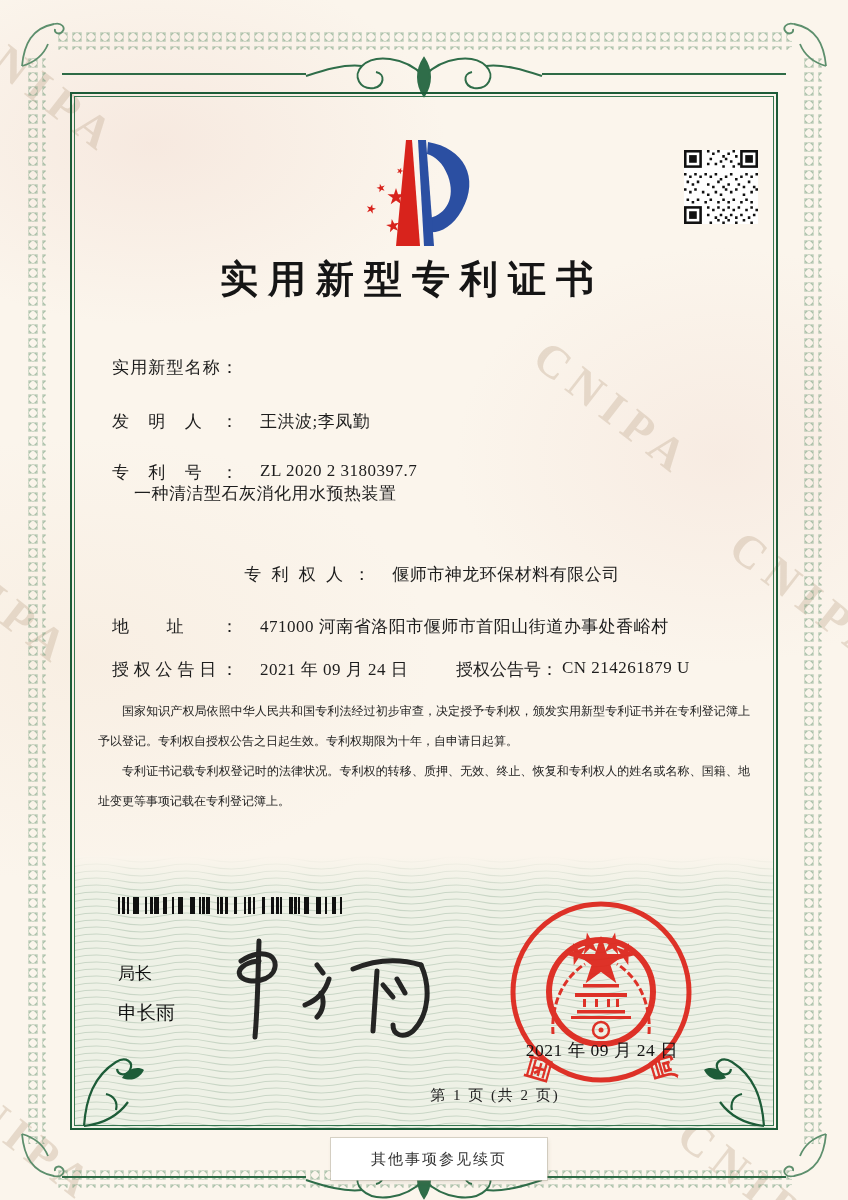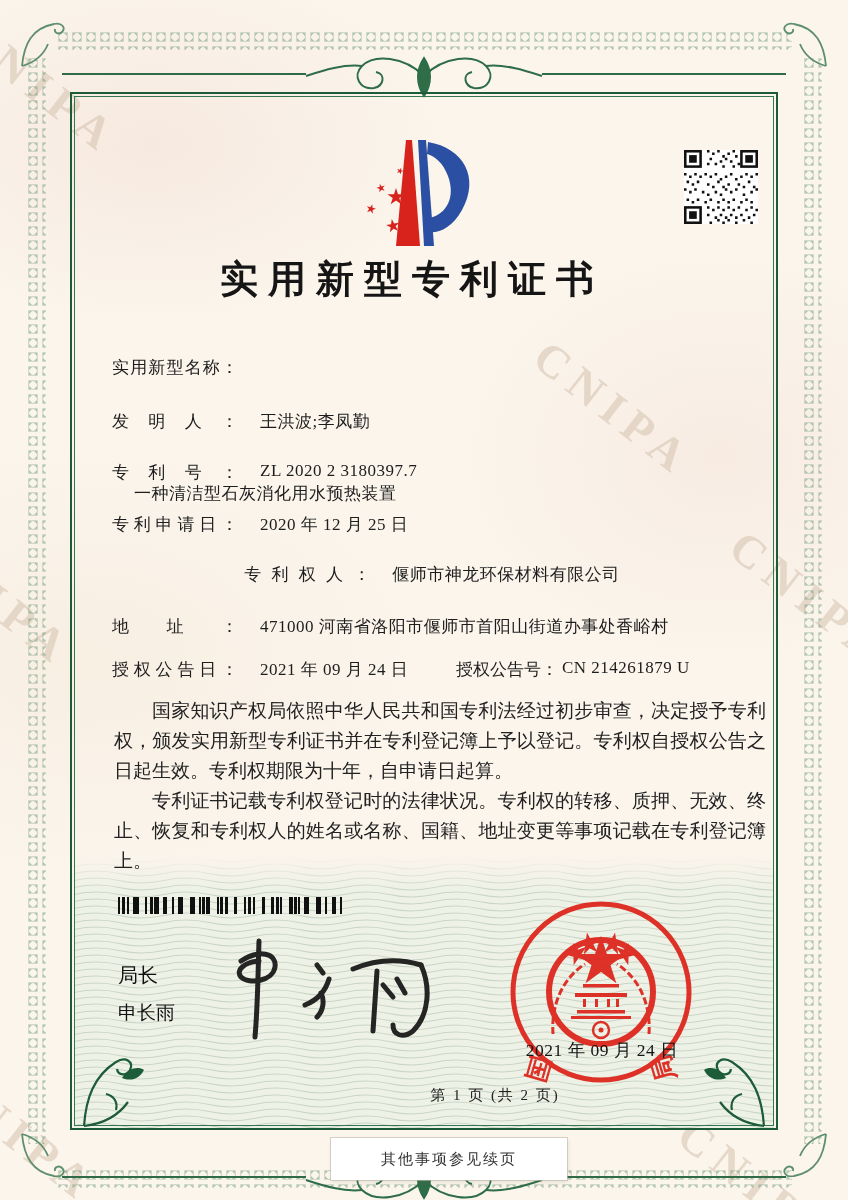--- a/index.html
+++ b/index.html
@@ -46,43 +46,43 @@
   .logo    { position:absolute; z-index:3; left:350px; top:134px; }
   .qr      { position:absolute; z-index:3; left:684px; top:150px; }
   .title   { position:absolute; z-index:3; left:74px; top:254px; width:676px; text-align:center;
              font-size:38px; font-weight:bold; letter-spacing:10px; color:#151515; }
   .frow { position:absolute; z-index:3; left:112px; width:640px; font-size:17px; display:flex; }
   .flabel { display:inline-block; width:126px; text-align:justify; text-align-last:justify; flex:0 0 126px; }
   .fvalue { margin-left:22px; letter-spacing:0.5px; white-space:nowrap; }
   .grant-row { position:absolute; z-index:3; left:112px; top:658px; width:640px; font-size:17px; display:flex; }
   .grant-a { width:344px; display:flex; }
   .grant-b { display:flex; }
-  .body-text { position:absolute; z-index:3; left:114px; top:696px; width:652px;
-               font-size:19px; line-height:30px; text-align:justify; color:#222; }
+  .body-text { position:absolute; z-index:3; left:98px; top:696px; width:652px;
+               font-size:12px; line-height:30px; text-align:justify; color:#222; }
   .body-text p { text-indent:2em; }
   
   .guilloche { position:absolute; z-index:2; left:74px; top:856px; width:700px; height:272px; }
   .guilloche-fade { position:absolute; z-index:2; left:74px; top:856px; width:700px; height:34px;
                     background:linear-gradient(#fbf5ec, rgba(251,245,236,0)); }
   .panel-fl { position:absolute; z-index:3; }
   .barcode { position:absolute; z-index:3; left:118px; top:897px; width:224px; height:17px;
     background:
       repeating-linear-gradient(90deg,#101010 0 2px,transparent 2px 9px),
       repeating-linear-gradient(90deg,transparent 0 4px,#101010 4px 7px,transparent 7px 14px),
       repeating-linear-gradient(90deg,transparent 0 15px,#101010 15px 18px,transparent 18px 23px);
   }
-  .sig-role { position:absolute; z-index:3; left:118px; top:962px;  font-size:20px; color:#111; }
+  .sig-role { position:absolute; z-index:3; left:118px; top:962px;  font-size:17px; color:#111; }
   .sig-name { position:absolute; z-index:3; left:118px; top:1000px; font-size:19px; color:#111; }
   .signature { position:absolute; z-index:4; left:225px; top:935px; }
   .seal { position:absolute; z-index:4; left:505px; top:896px; }
   .seal-date { position:absolute; z-index:5; left:512px; top:1038px; width:180px; text-align:center;
                font-size:17.5px; color:#141414; letter-spacing:0.5px; white-space:nowrap; }
   .footer-page { position:absolute; z-index:3; left:74px; top:1086px; width:842px; text-align:center;
                  font-size:15px; color:#222; letter-spacing:2px; }
-  .cont-box { position:absolute; z-index:5; left:331px; top:1138px; width:236px; height:42px;
+  .cont-box { position:absolute; z-index:5; left:331px; top:1138px; width:216px; height:42px;
               background:#fff; box-shadow:0 0 0 1px rgba(190,185,170,0.6), 1px 2px 4px rgba(120,110,95,0.18);
               display:flex; align-items:center; justify-content:center;
               font-size:15px; letter-spacing:2px; color:#333; }
 </style>
 </head>
 <body>
 
 <div class="page">
 
   <div class="wm" style="left:-18px; top:8px;">CNIPA</div>
@@ -215,24 +215,20 @@
     <span class="fvalue">一种清洁型石灰消化用水预热装置</span>
   </div>
   <div class="frow" style="top:410px;">
     <span class="flabel">发明人：</span>
     <span class="fvalue">王洪波;李凤勤</span>
   </div>
   <div class="frow" style="top:461px;">
     <span class="flabel">专利号：</span>
     <span class="fvalue">ZL 2020 2 3180397.7</span>
   </div>
-  <div class="frow" style="top:513px;">
-    <span class="flabel">专利申请日：</span>
-    <span class="fvalue">2020 年 12 月 25 日</span>
-  </div>
   <div class="frow" style="top:563px;justify-content:center;">
     <span class="flabel">专利权人：</span>
     <span class="fvalue">偃师市神龙环保材料有限公司</span>
   </div>
   <div class="frow" style="top:615px;">
     <span class="flabel">地址：</span>
     <span class="fvalue">471000 河南省洛阳市偃师市首阳山街道办事处香峪村</span>
   </div>
 
   <div class="grant-row">

